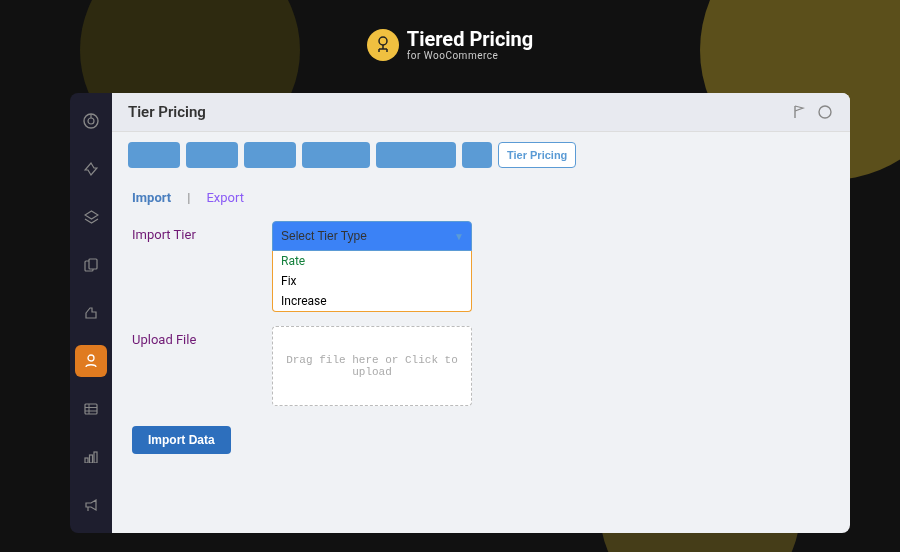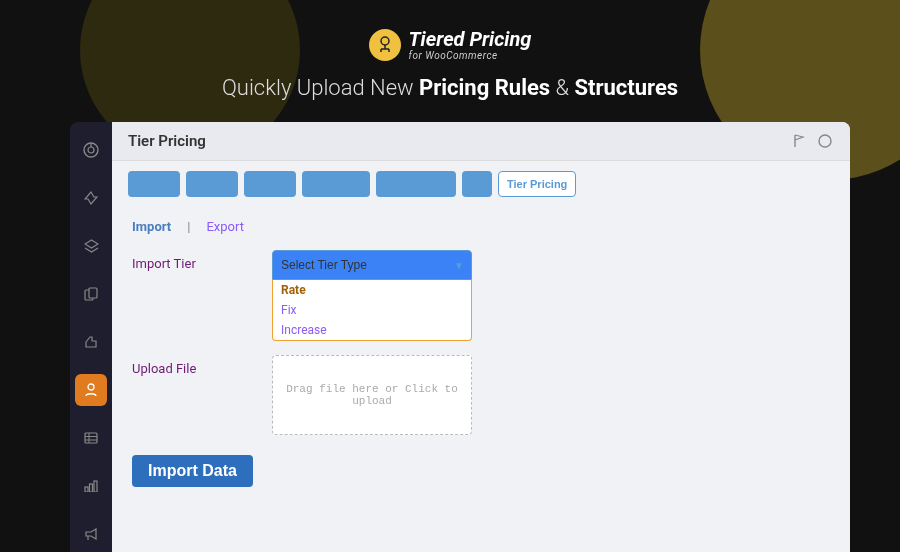--- a/index.html
+++ b/index.html
@@ -65,21 +65,20 @@
       background: #f0c040;
       border-radius: 50%;
       display: flex;
       align-items: center;
       justify-content: center;
       font-size: 14px;
     }
     .logo-text-block {
       display: flex;
       flex-direction: column;
-      font-style: italic;
     }
     .logo-title {
       color: #ffffff;
       font-size: 20px;
       font-weight: 700;
       line-height: 1.1;
     }
     .logo-subtitle {
       color: #cccccc;
       font-size: 10px;
@@ -272,26 +271,26 @@
     .dropdown-options {
       width: 200px;
       border: 1px solid #f0a030;
       border-top: none;
       background: #fff;
       border-radius: 0 0 4px 4px;
       font-size: 12px;
     }
     .dropdown-option {
       padding: 3px 8px;
-      color: #8b5cf6;
+      color: #000000;
       cursor: pointer;
     }
     .dropdown-option.highlighted {
-      color: #a16207;
-      font-weight: 700;
+      color: #15803d;
+      font-weight: 400;
     }
 
     
     .upload-area {
       width: 200px;
       height: 80px;
       border: 1px dashed #bbb;
       border-radius: 4px;
       background: #fff;
       display: flex;
@@ -306,21 +305,21 @@
       font-family: Liberation Mono, monospace;
     }
 
     
     .import-btn {
       background: #2d6fbd;
       color: #fff;
       border: none;
       border-radius: 4px;
       padding: 7px 16px;
-      font-size: 16px;
+      font-size: 12px;
       font-weight: 600;
       cursor: pointer;
       margin-top: 6px;
     }
   </style>
 </head>
 <body>
 
 <div class="bg-circle-top-right"></div>
 <div class="bg-circle-bottom-right"></div>
@@ -334,23 +333,20 @@
         <line x1="9" y1="9" x2="9" y2="13" stroke="#222" stroke-width="1.5"></line>
         <line x1="5" y1="13" x2="13" y2="13" stroke="#222" stroke-width="1.5"></line>
         <line x1="5" y1="13" x2="5" y2="16" stroke="#222" stroke-width="1.5"></line>
         <line x1="13" y1="13" x2="13" y2="16" stroke="#222" stroke-width="1.5"></line>
       </svg>
     </div>
     <div class="logo-text-block">
       <span class="logo-title">Tiered Pricing</span>
       <span class="logo-subtitle">for WooCommerce</span>
     </div>
-  </div>
-  <div class="headline">
-    <span>Quickly Upload New </span><strong>Pricing Rules</strong><span> &amp; </span><strong>Structures</strong>
   </div>
 </div>
 
 <div class="main-container">
 
   <div class="sidebar">
     <div class="sidebar-item">
       <svg width="16" height="16" viewBox="0 0 16 16" fill="none">
           <circle cx="8" cy="8" r="7" stroke="#888" stroke-width="1.4"></circle>
           <circle cx="8" cy="8" r="3" stroke="#888" stroke-width="1.2"></circle>

